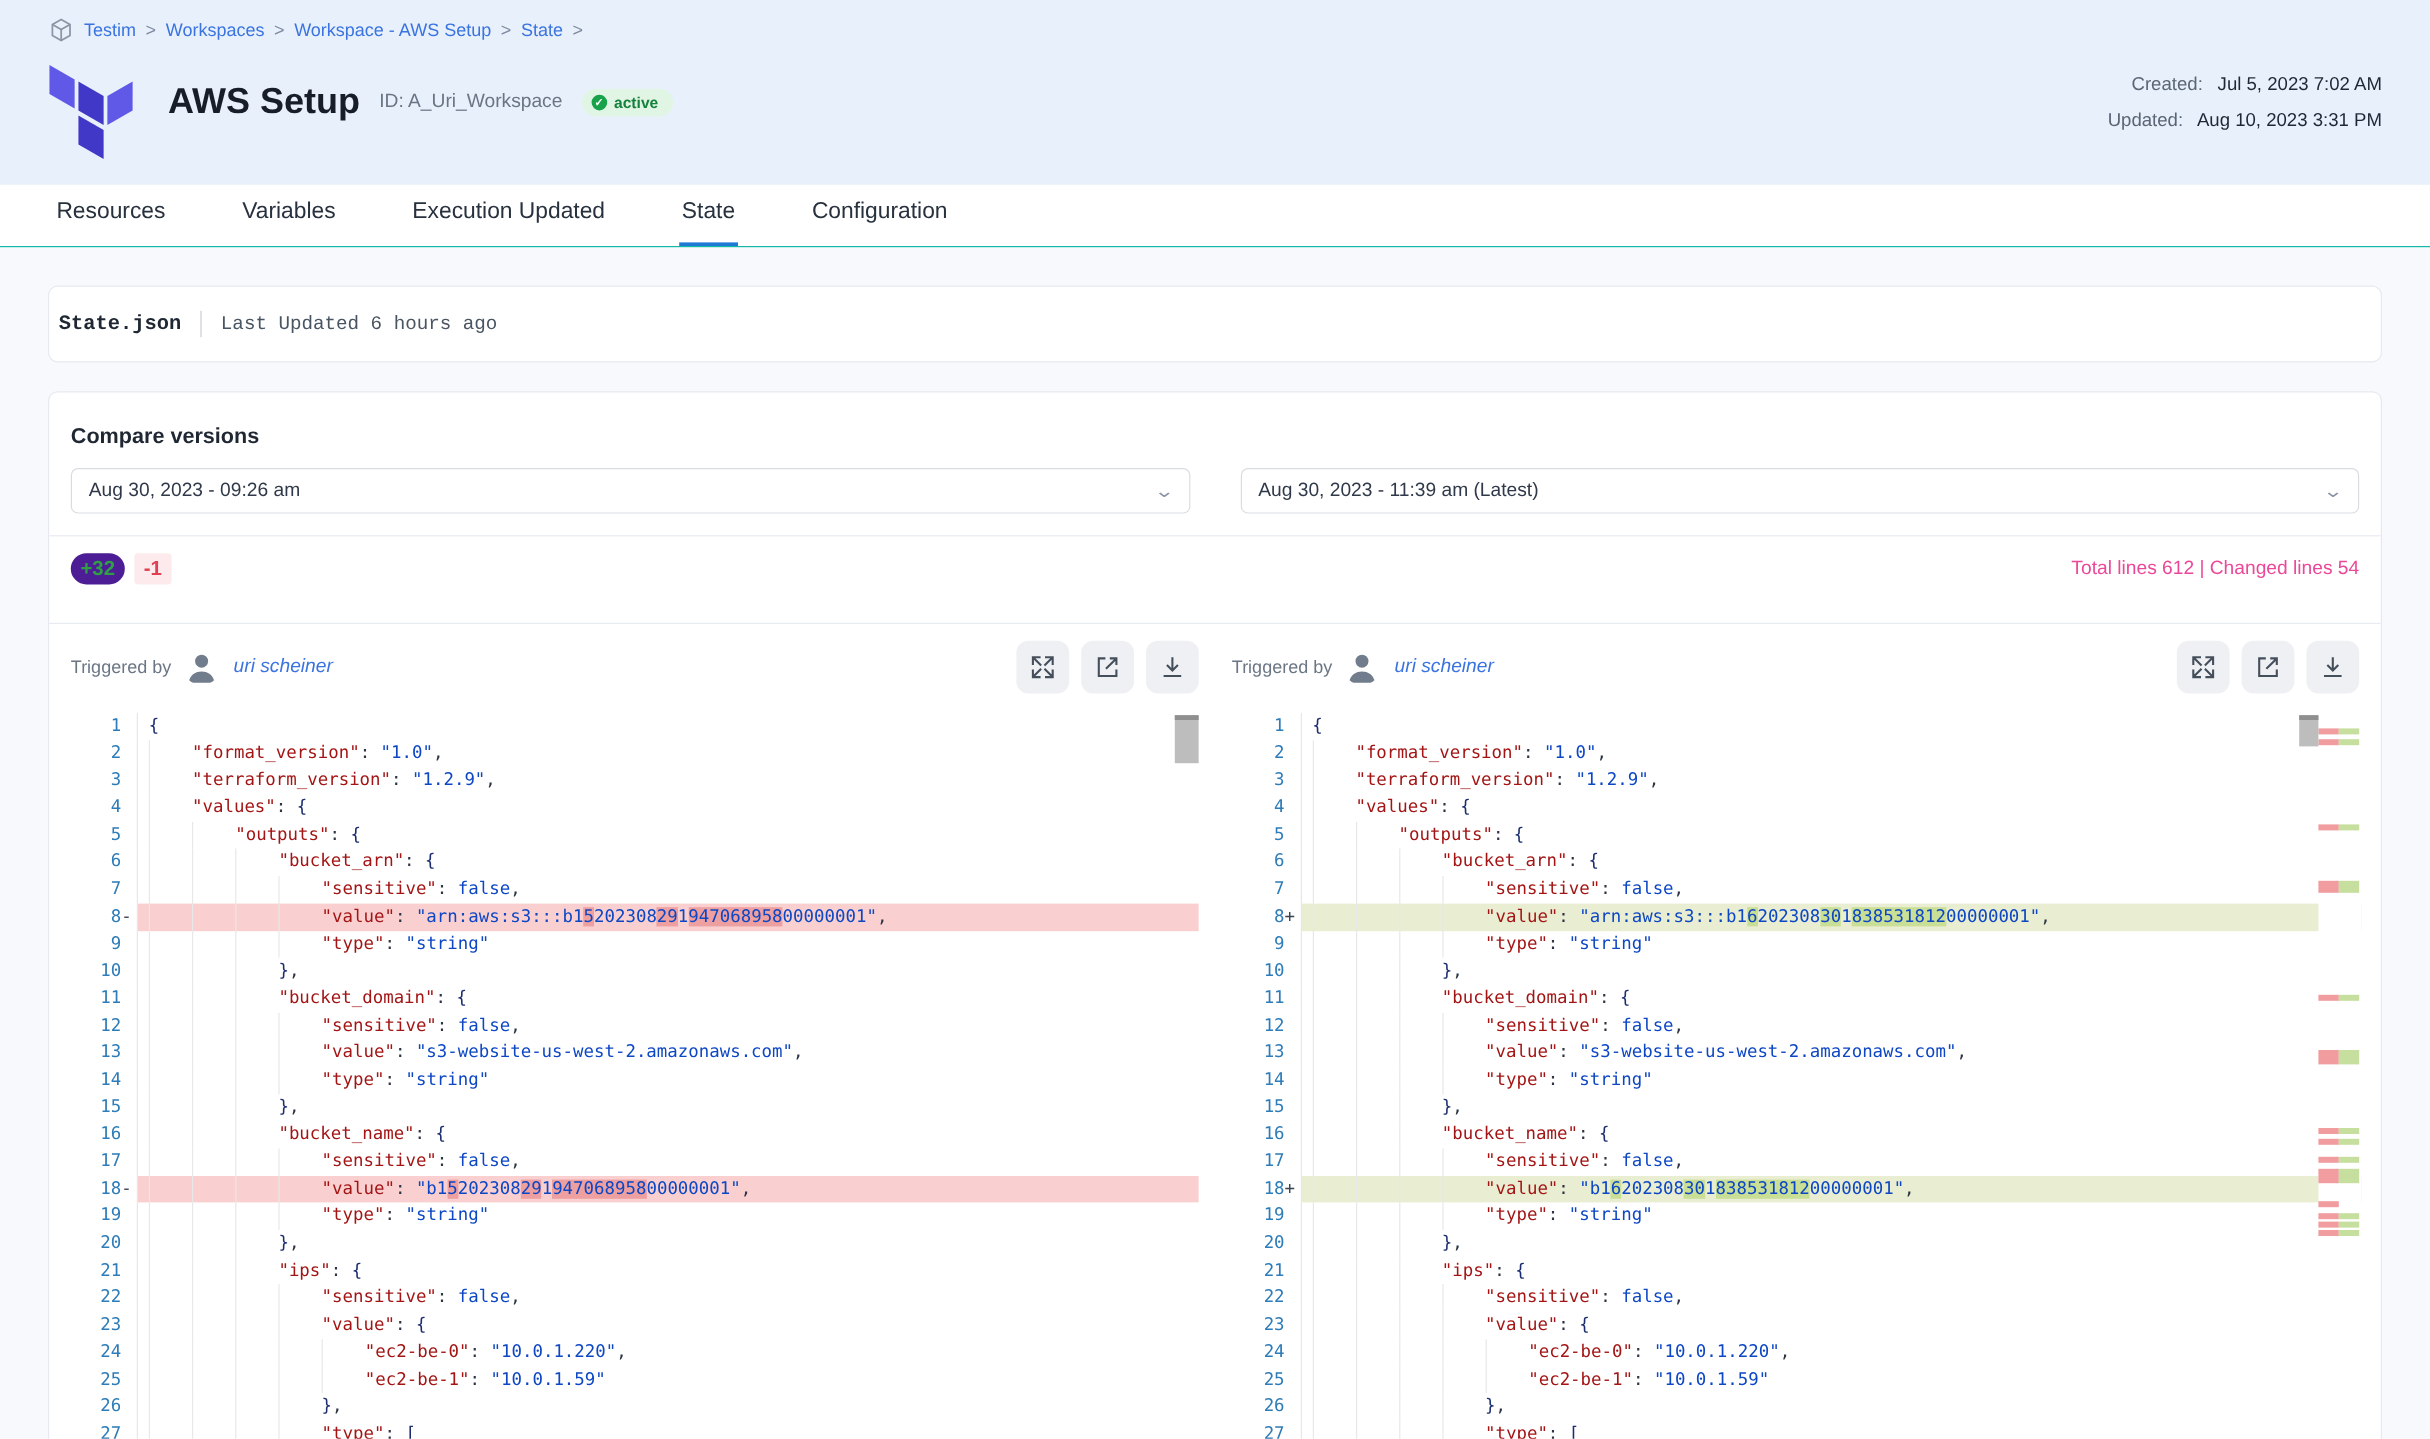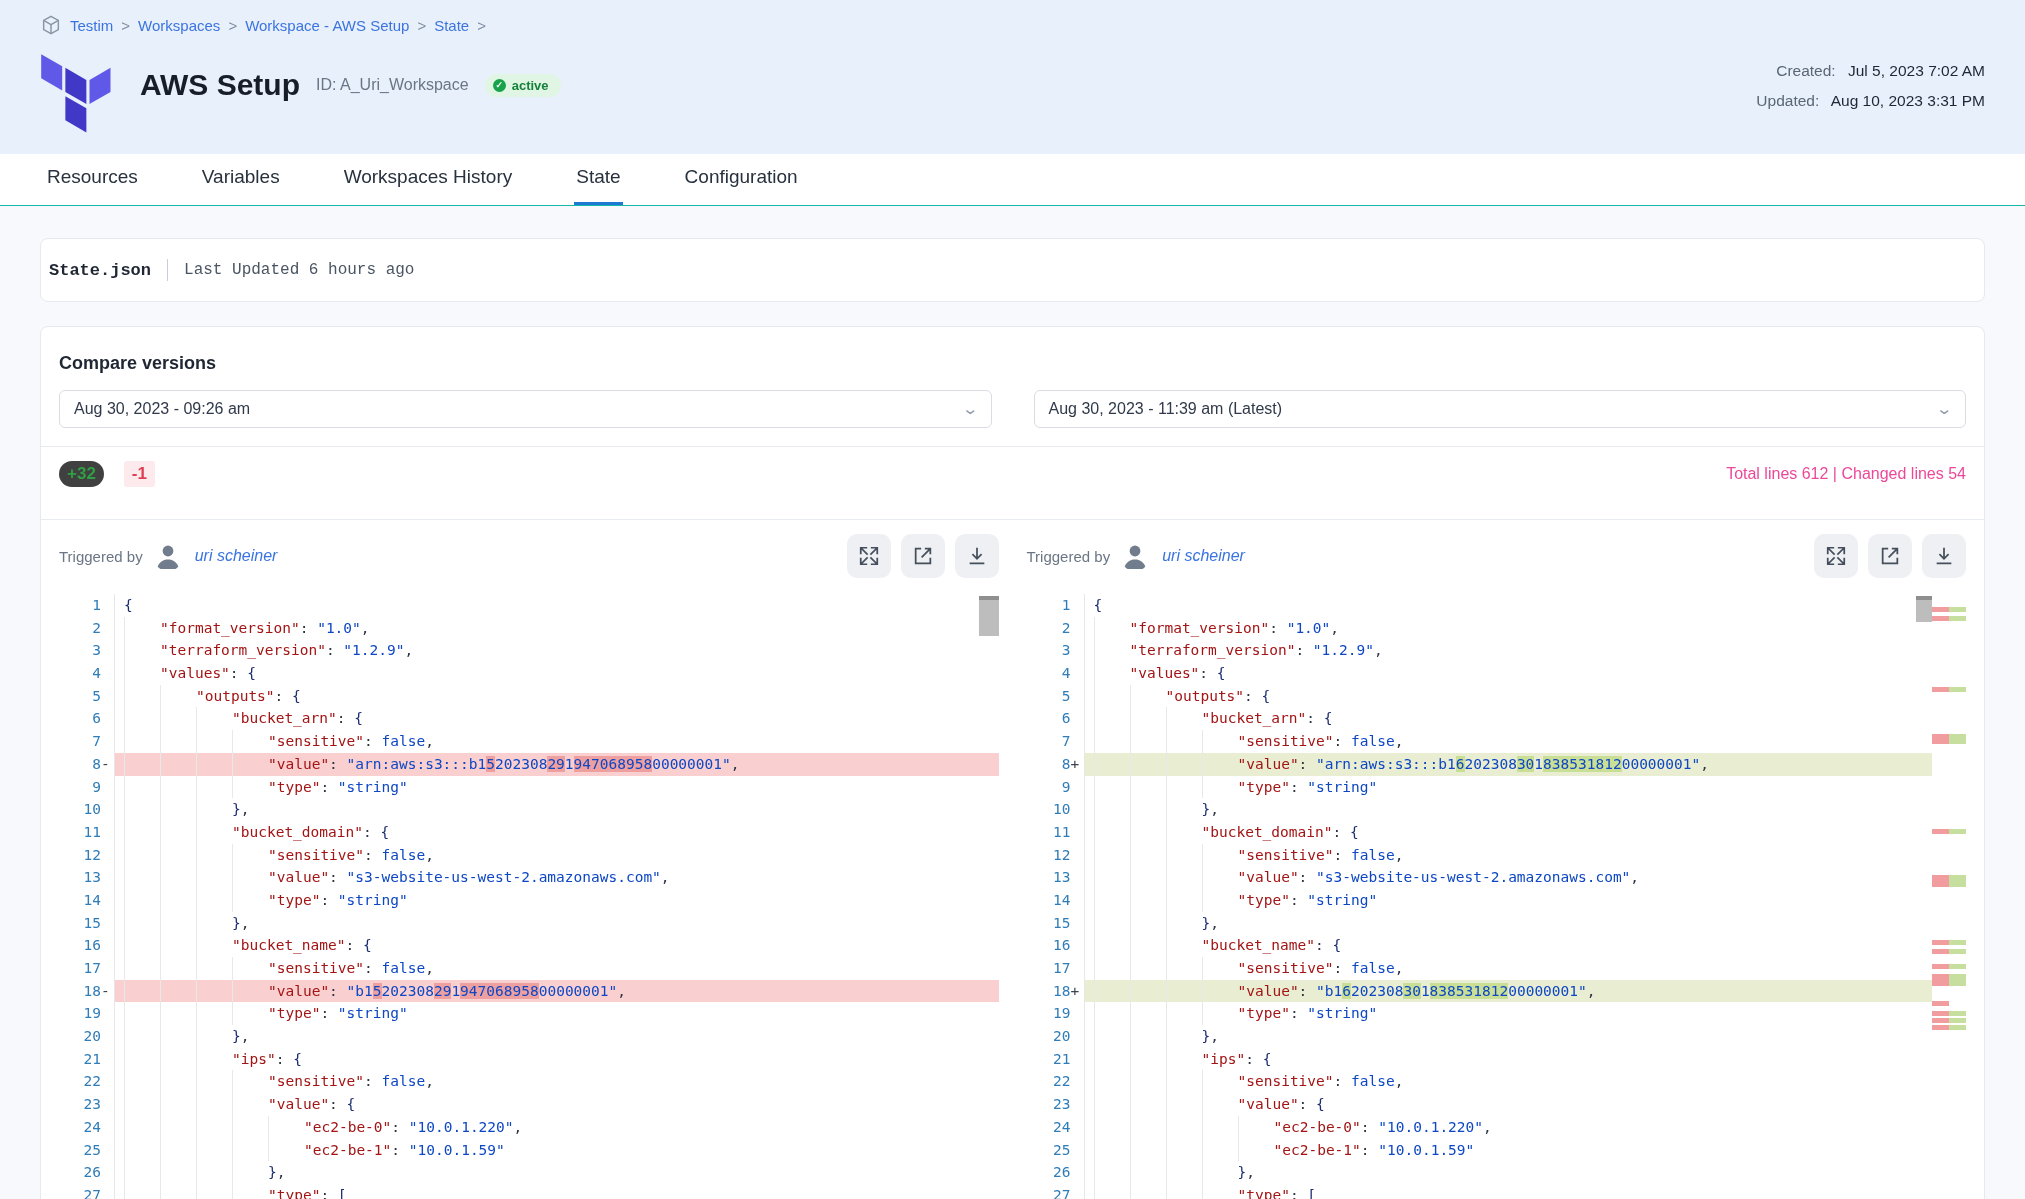--- a/index.html
+++ b/index.html
@@ -44,21 +44,21 @@
   .cmp-title { font-weight:700; font-size:18px; margin:8px 0 16px 2px; }
   .selects { display:flex; gap:42px; padding:0 2px; }
   .select { flex:1 1 0; border:1px solid #d9dde3; border-radius:6px; height:38px;
     display:flex; align-items:center; padding:0 14px; font-size:16px; color:#30394a;
     background:#fff; cursor:pointer; }
   .select .chev { margin-left:auto; color:#8b95a5; font-size:15px; transform:scaleX(1.4); }
   .hr { height:1px; background:#e7eaef; margin:18px -16px 0 -16px; }
 
   .stats-row { display:flex; align-items:center; padding:14px 2px; }
   .chip { font-size:17px; font-weight:600; padding:3px 8px; border-radius:3px; }
-  .chip.add { color:#2f9e44; background:#404040; margin-right:20px;border-radius:13px; }
+  .chip.add { color:#2f9e44; background:#4c1d95; margin-right:8px;border-radius:13px; }
   .chip.del { color:#e03e52; background:#fceaec; }
   .totals { margin-left:auto; font-size:16px; color:#ec4899; }
 
   .panes-head { display:flex; gap:28px; padding:14px 2px 16px 2px; }
   .pane-head { flex:1 1 0; display:flex; align-items:center; }
   .trig-label { font-size:15px; color:#6b7685; margin-right:10px; }
   .avatar { width:30px; height:30px; border-radius:50%; overflow:hidden; display:inline-flex;
     align-items:center; justify-content:center; margin-right:12px; }
   .user-link { font-size:16px; color:#3b74e0; cursor:pointer;font-style:italic; }
   .head-btns { margin-left:auto; display:flex; gap:10px; }
@@ -137,21 +137,21 @@
         <span class="meta-label">Updated:</span>
         <span class="meta-val">Aug 10, 2023 3:31 PM</span>
       </div>
     </div>
   </div>
 </div>
 
 <div class="tabbar">
   <div class="tab">Resources</div>
   <div class="tab">Variables</div>
-  <div class="tab">Workspaces History</div>
+  <div class="tab">Execution Updated</div>
   <div class="tab active">State</div>
   <div class="tab">Configuration</div>
 </div>
 
 <div class="page">
 
   <div class="card file-card">
     <span class="file-name">State.json</span>
     <span class="vdiv"></span>
     <span class="file-updated">Last Updated 6 hours ago</span>

